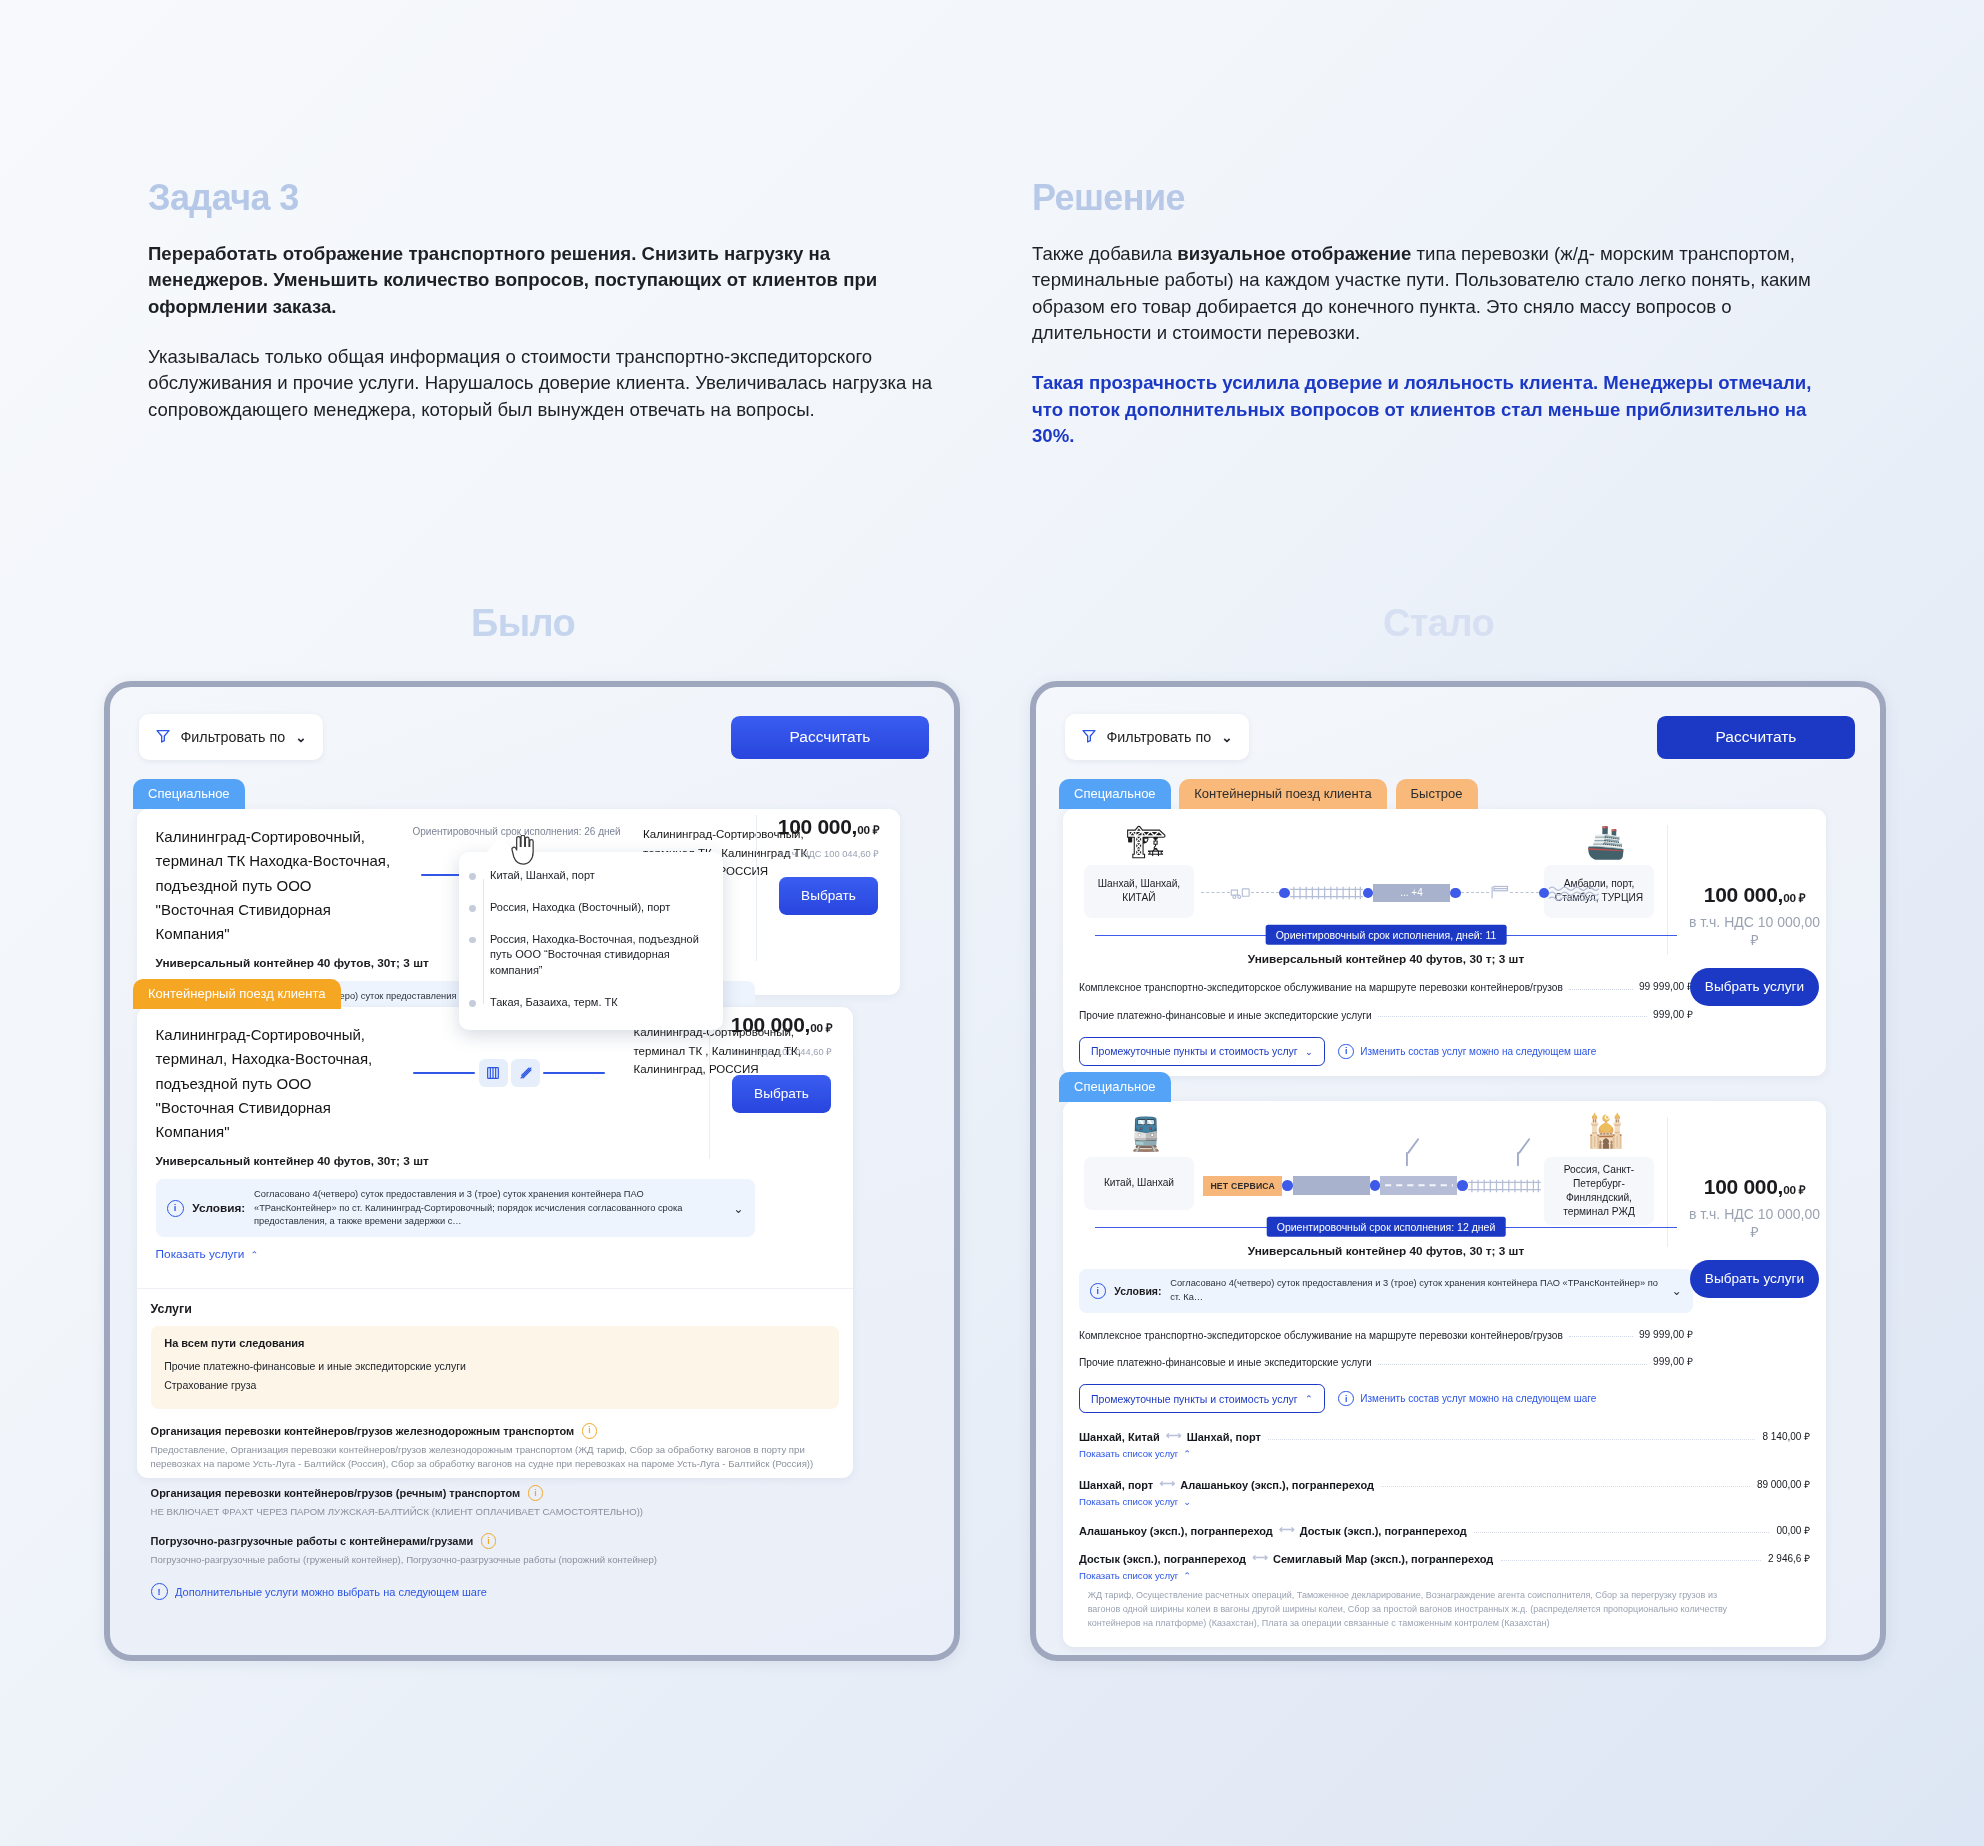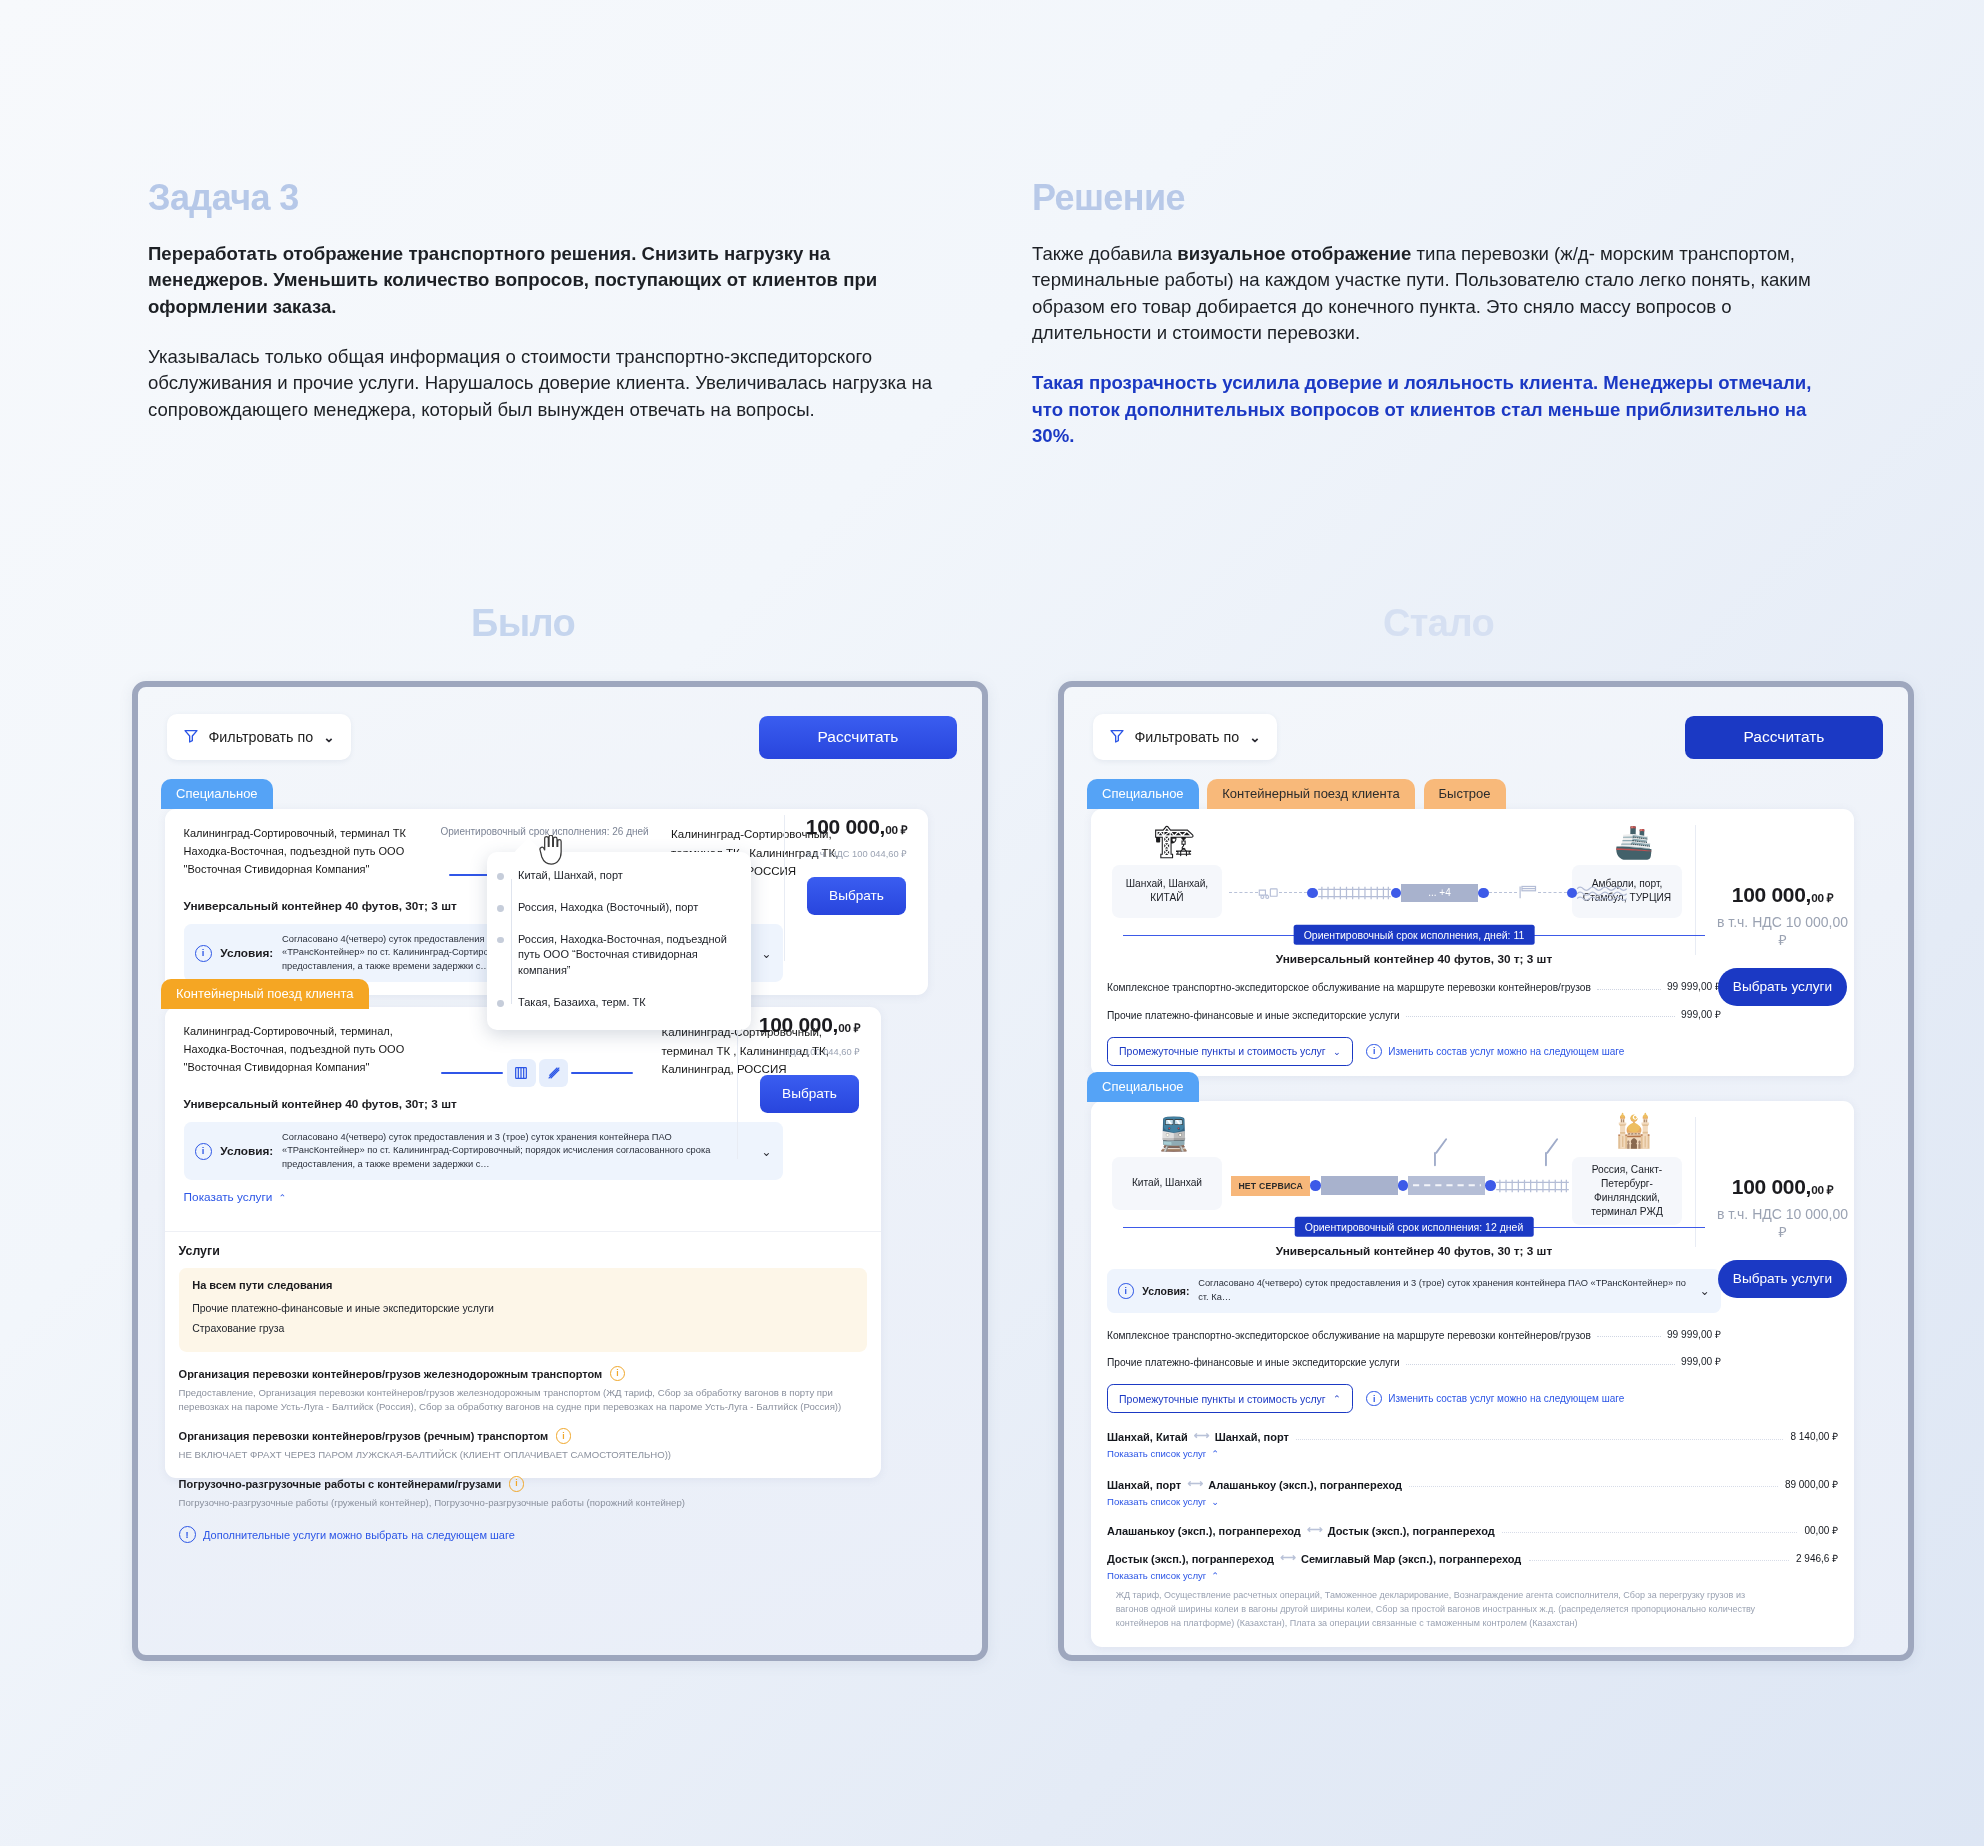--- a/index.html
+++ b/index.html
@@ -27,25 +27,24 @@
   .p.accent{color:#1b39c4;font-weight:700;}
   .p b{font-weight:700;}
 
   
   .sec-title{position:absolute;font-size:38px;font-weight:700;letter-spacing:-0.6px;}
   .sec-title.was{left:471px;top:602px;color:#c5d5ee;}
   .sec-title.now{left:1383px;top:602px;color:#d6e0f2;}
 
   
   .frame{
-    position:absolute;border:6.2px solid #9ea7be;border-radius:14px;
+    position:absolute;border:6.2px solid #9ea7be;border-radius:27px;
     background:linear-gradient(160deg,#f4f7fb 0%,#eef2f9 40%,#e9eef8 100%);
     box-shadow:0 2.5px 13.6px rgba(80,95,130,.10);
     overflow:hidden;
-    margin-left:28px;
   }
   .frame.was{left:104px;top:681px;width:844px;height:968px;}
   .frame.now{left:1030px;top:681px;width:844px;height:968px;}
   .frame-inner{position:relative;width:100%;height:100%;}
 
   
   .toolbar{position:absolute;left:28.5px;right:25px;top:27px;height:46px;display:flex;align-items:center;justify-content:space-between;}
   .filter-pill{
     background:#fff;border-radius:10px;height:46px;display:flex;align-items:center;
     gap:10px;padding:0 16px;box-shadow:0 1.2px 5px rgba(110,125,160,.10);
@@ -69,21 +68,21 @@
   .badge.orange-strong{background:#f5a623;color:#fff;}
 
   
   .card{position:absolute;background:#fff;border-radius:11px;box-shadow:0 1.9px 8.7px rgba(100,115,150,.09);}
 
   
   .wcard1{left:27px;top:122px;width:763px;height:186px;}
   .wcard2{left:27px;top:320px;width:716px;height:471px;}
   .w-body{position:relative;padding:16px 18.6px;}
   .w-route{position:relative;display:flex;align-items:flex-start;}
-  .w-from{width:237px;font-size:11px;line-height:1.62;color:#151515;}
+  .w-from{width:237px;font-size:15px;line-height:1.62;color:#151515;}
   .w-mid{width:248px;position:relative;padding-top:1.2px;}
   .w-eta{font-size:10px;color:#7c8495;text-align:center;}
   .w-line{display:flex;align-items:center;justify-content:center;margin-top:23.6px;gap:3.7px;}
   .w-seg{height:2.5px;width:62px;background:#3056e8;border-radius:1.2px;}
   .w-ic{width:28.5px;height:28.5px;border-radius:6.2px;background:#e6eefc;display:flex;align-items:center;justify-content:center;}
   .w-to{width:205px;font-size:11.5px;line-height:1.62;color:#151515;padding-left:2.5px;}
   .w-price{position:absolute;right:0;top:6.2px;width:143px;text-align:center;border-left:1.2px solid #e8ecf4;height:146px;}
   .w-price .amt{font-size:21px;font-weight:700;letter-spacing:-0.3px;white-space:nowrap;}
   .w-price .amt small{font-size:11.8px;font-weight:700;}
   .w-price .vat{font-size:9.3px;color:#9aa2b2;margin-top:7.4px;}

